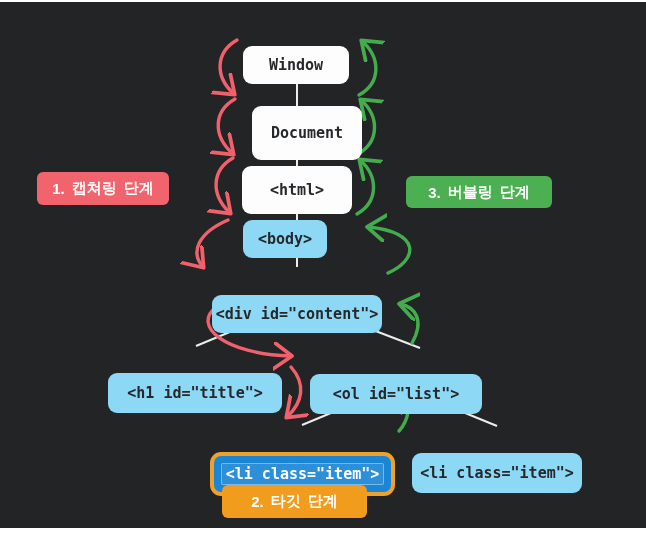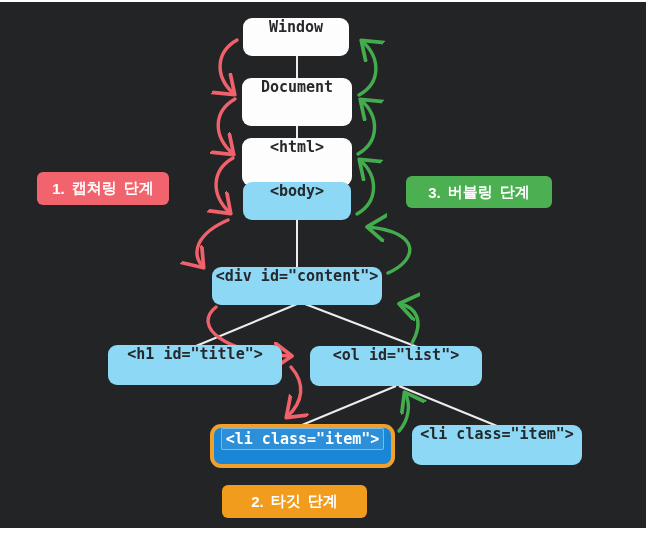--- a/index.html
+++ b/index.html
@@ -5,23 +5,23 @@
   html,body{margin:0;padding:0;background:#ffffff;}
   .stage{
     position:relative;width:646px;height:541px;background:#232426;
     overflow:hidden;font-family:"DejaVu Sans Mono","Liberation Mono",monospace;
   }
   .edge-strip{position:absolute;left:0;width:646px;background:#ffffff;}
   .edge-strip.top{top:0;height:2px;}
   .edge-strip.bottom{top:528px;height:13px;}
   svg.wires{position:absolute;left:0;top:0;z-index:1;}
   .node{
-    position:absolute;z-index:2;display:flex;align-items:flex-start;justify-content:center;
+    position:absolute;z-index:2;display:flex;align-items:center;justify-content:center;
     border-radius:9px;font-weight:bold;font-size:15px;letter-spacing:0;
-    color:#26282b;box-sizing:border-box;white-space:nowrap;
+    color:#26282b;box-sizing:border-box;white-space:nowrap;margin-top:28px;
   }
   .node.white{background:#fdfdfd;}
   .node.blue{background:#8cd8f5;}
   .node.target{
     background:#1b86d5;border:4px solid #f0a02c;border-radius:11px;color:#ffffff;
   }
   .node.target .sel{
     background:rgba(255,255,255,0.08);border:1px solid rgba(255,255,255,0.38);
     padding:1px 4px;border-radius:2px;
   }
@@ -81,29 +81,29 @@
       <path d="M357,214 C378,202 379,177 360,160" marker-end="url(#headG)"></path>
       <path d="M358,154 C379,142 380,117 361,100" marker-end="url(#headG)"></path>
       <path d="M359,95 C381,83 381,58 362,41" marker-end="url(#headG)"></path>
     </g>
   </svg>
 
   <div class="node white" style="left:243px;top:18px;width:106px;height:38px">
     <span>Window</span>
   </div>
 
-  <div class="node white" style="left:242px;top:78px;width:110px;height:48px">
+  <div class="node white" style="left:252px;top:78px;width:110px;height:54px">
     <span>Document</span>
   </div>
 
   <div class="node white" style="left:242px;top:138px;width:110px;height:48px">
     <span>&lt;html&gt;</span>
   </div>
 
-  <div class="node blue" style="left:243px;top:182px;width:108px;height:38px">
+  <div class="node blue" style="left:243px;top:192px;width:84px;height:38px">
     <span>&lt;body&gt;</span>
   </div>
 
   <div class="node blue" style="left:212px;top:267px;width:170px;height:38px">
     <span>&lt;div id="content"&gt;</span>
   </div>
 
   <div class="node blue" style="left:108px;top:345px;width:174px;height:40px">
     <span>&lt;h1 id="title"&gt;</span>
   </div>

